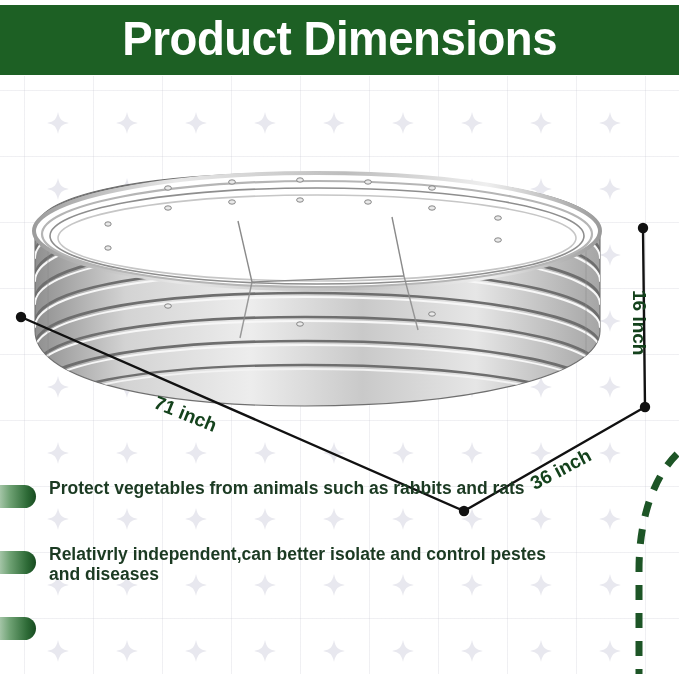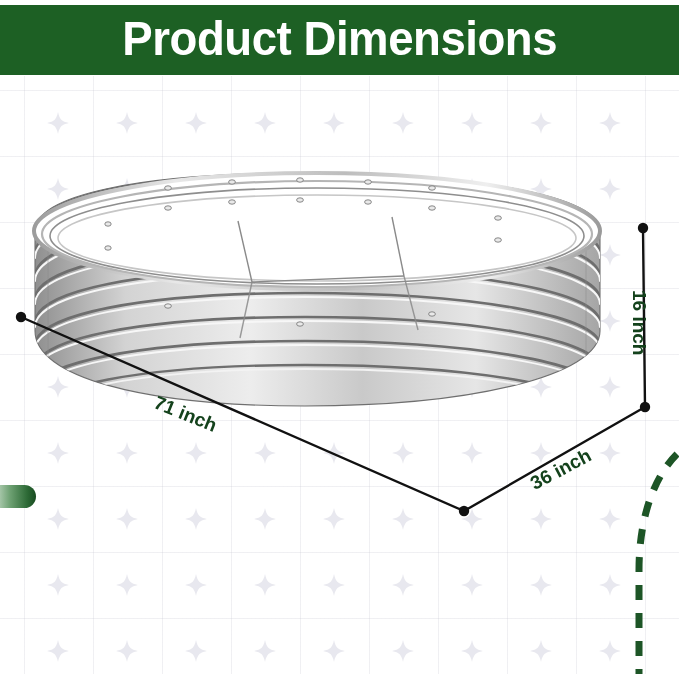--- a/index.html
+++ b/index.html
@@ -395,19 +395,27 @@
 <div class="dim-label" id="dim-label-length">71 inch</div>
 <div class="dim-label" id="dim-label-width">36 inch</div>
 <div class="dim-label" id="dim-label-height">16 inch</div>
 
 <svg id="decorative-arc" viewBox="0 0 90 234">
   <path d="M88,14 C62,40 50,84 50,130 L50,234" fill="none" stroke="#1d5526" stroke-width="7" stroke-dasharray="15 13" stroke-linecap="butt"></path>
 </svg>
 
 <div id="feature-list">
 
-
+  <div class="feature-item">
+    <div class="feature-bullet"></div>
+    <div class="feature-text">Protect vegetables from animals such as rabbits and rats</div>
+  </div>
+
+  <div class="feature-item">
+    <div class="feature-bullet"></div>
+    <div class="feature-text">Relativrly independent,can better isolate and control pestes and diseases</div>
+  </div>
 
   <div class="feature-item">
     <div class="feature-bullet"></div>
   </div>
 
 </div>
 
 </body></html>

